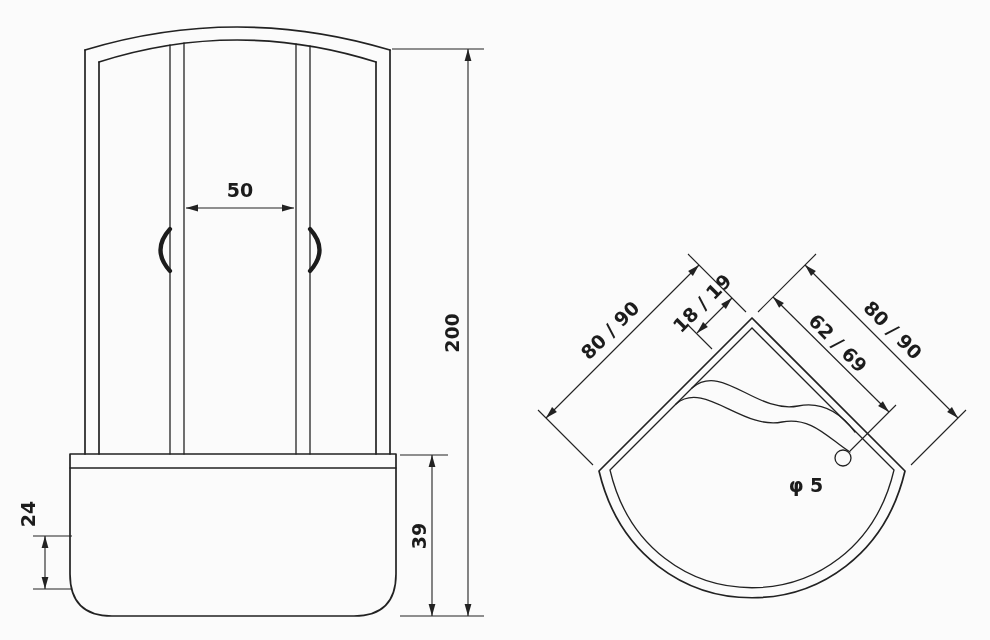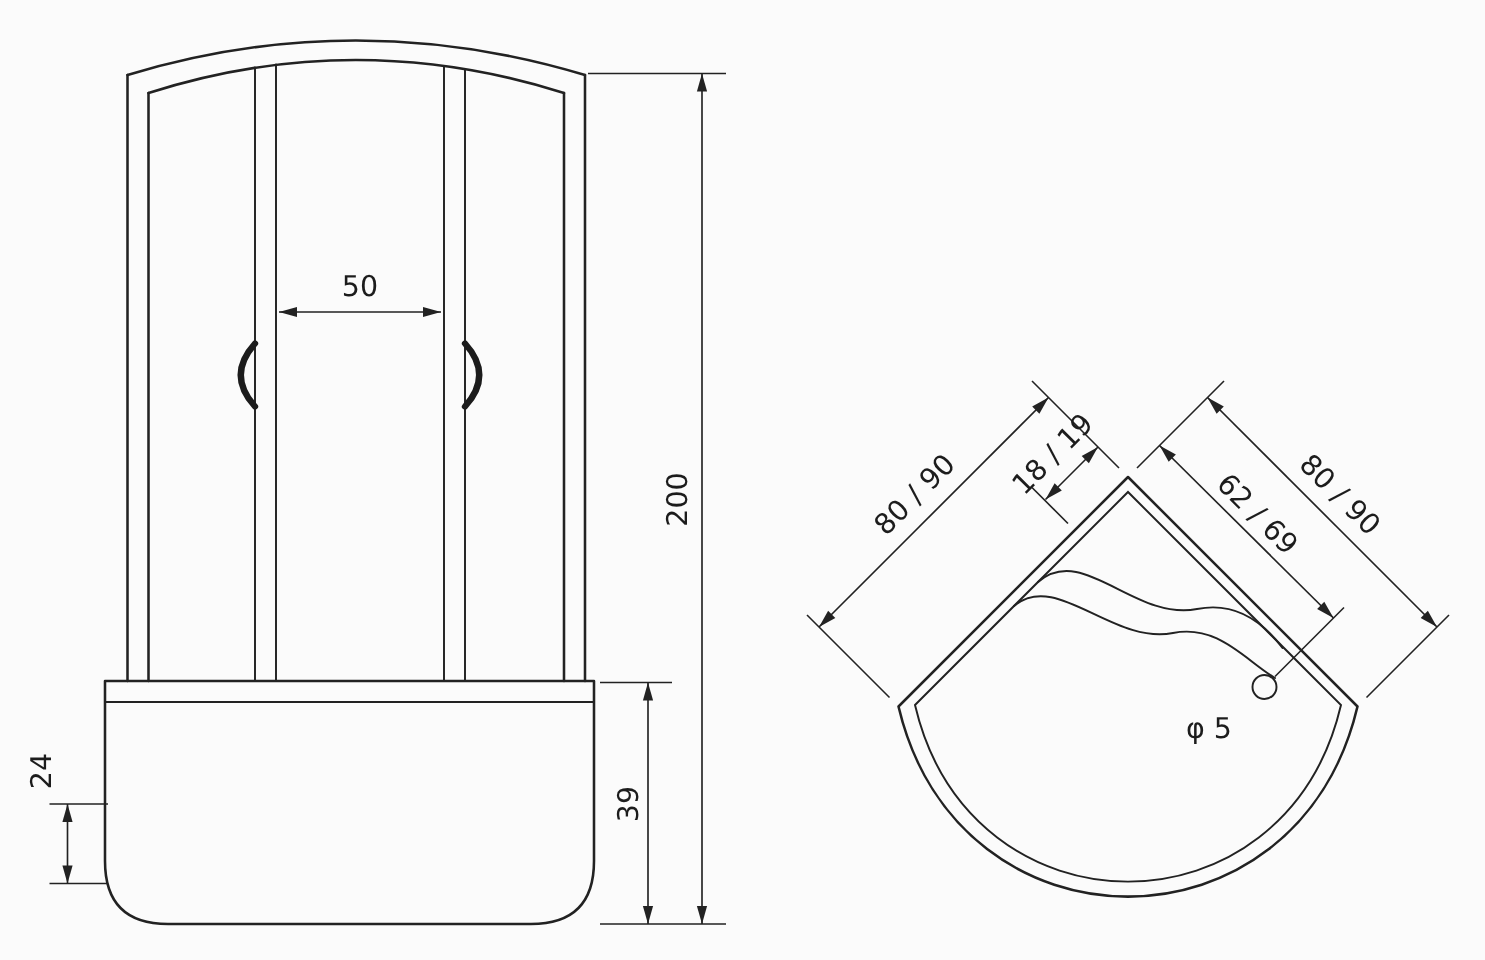--- a/index.html
+++ b/index.html
@@ -8,20 +8,21 @@
     width: 990px;
     height: 640px;
     background: #fbfbfb;
     overflow: hidden;
     font-family: "DejaVu Sans", sans-serif;
   }
   .canvas-wrap {
     width: 990px;
     height: 488px;
     position: relative;
+    font-weight: bold;
   }
   svg {
     display: block;
   }
   .outline {
     stroke: #222222;
     stroke-width: 1.7;
     fill: none;
     stroke-linecap: round;
     stroke-linejoin: round;

